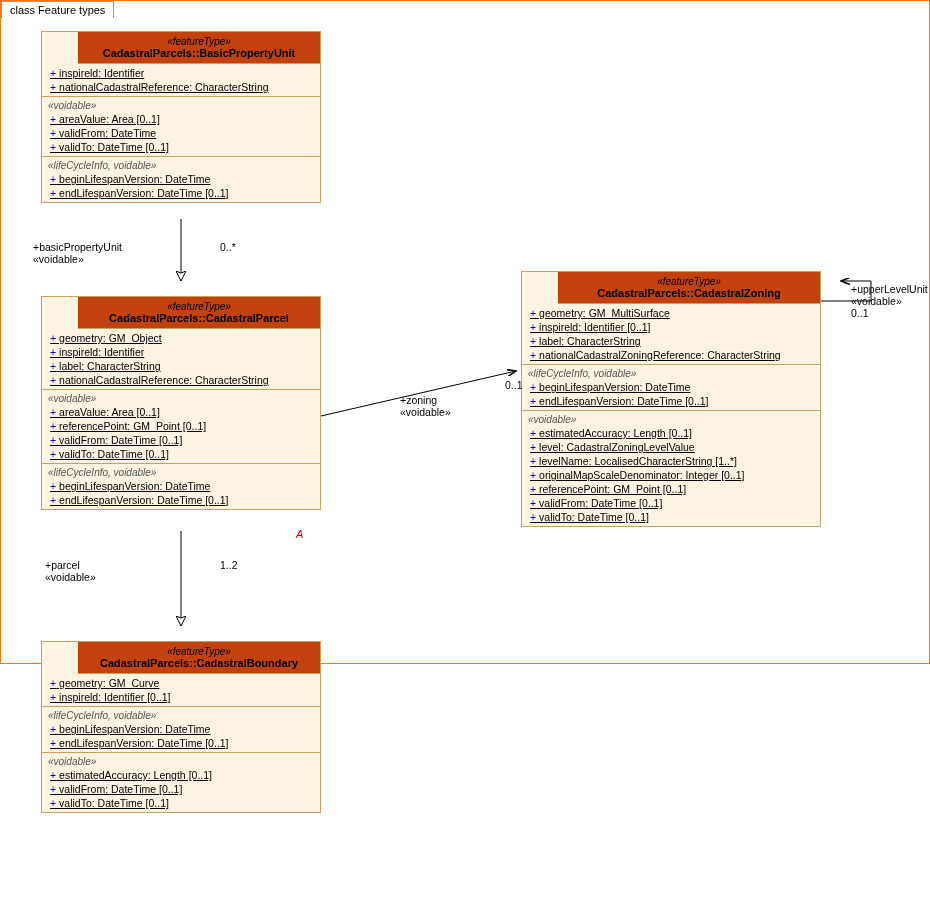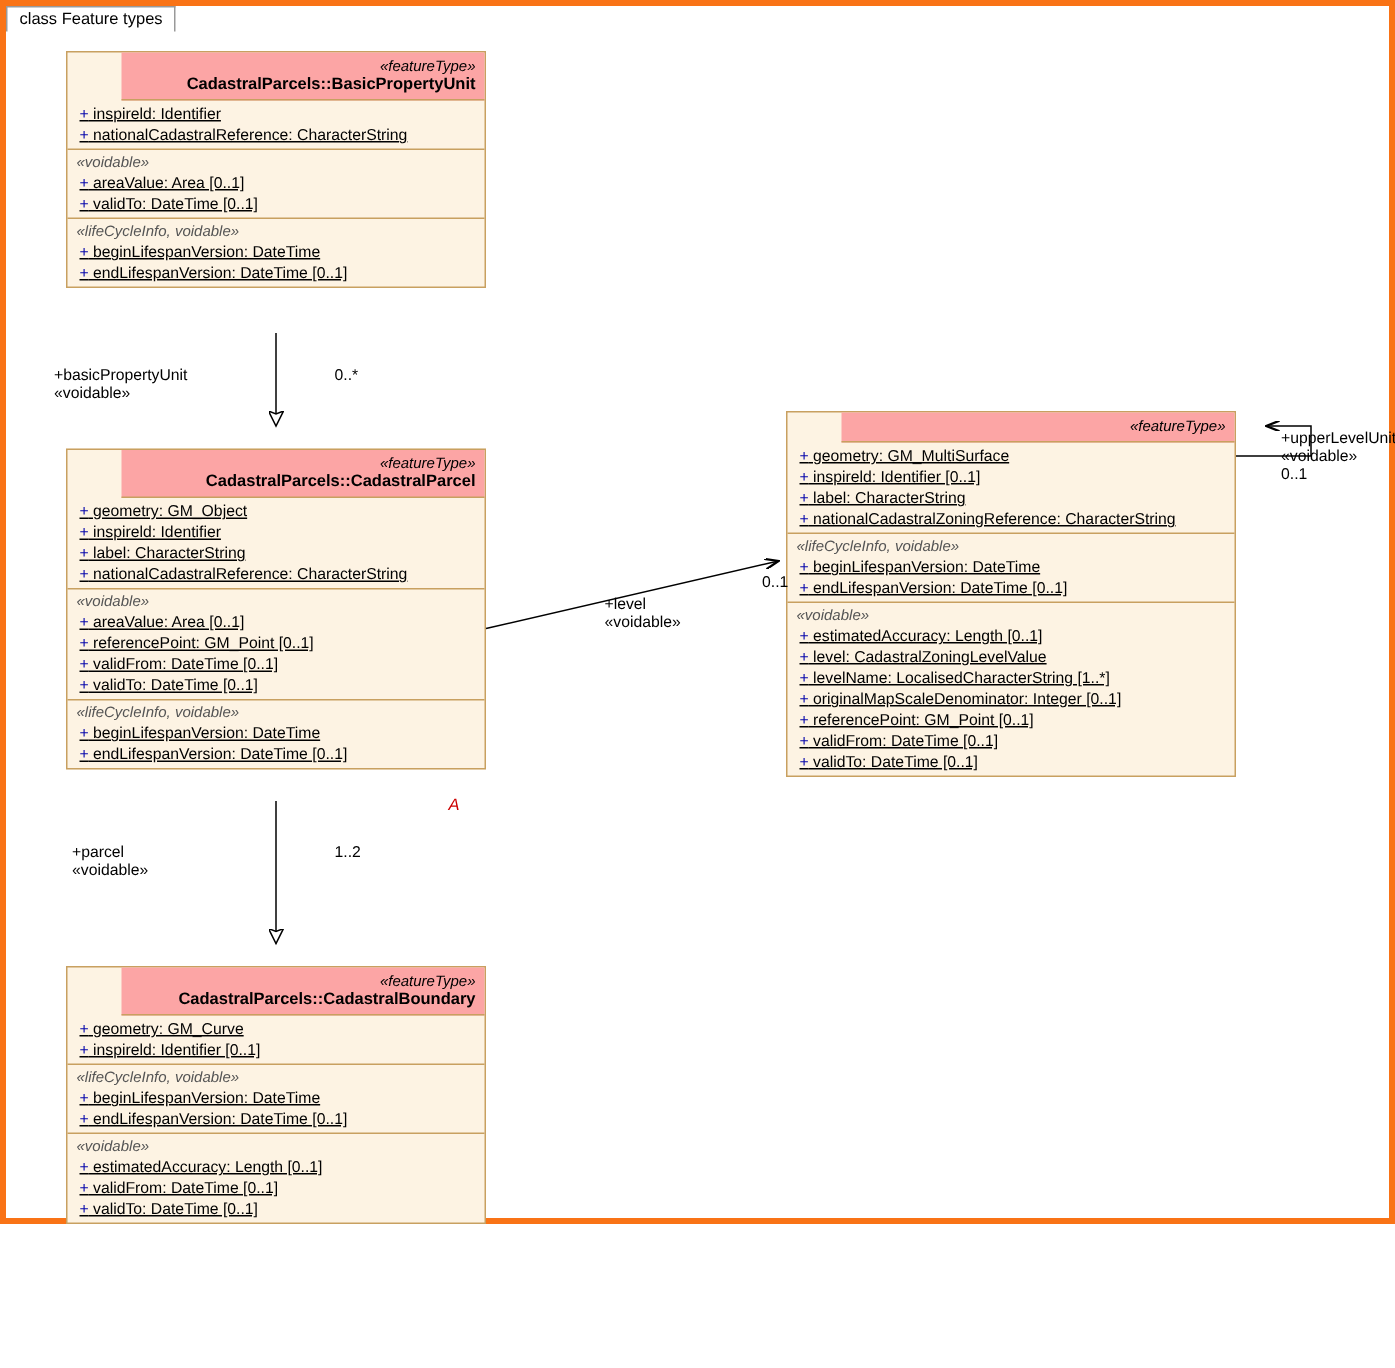--- a/index.html
+++ b/index.html
@@ -23,36 +23,36 @@
       padding: 2px 8px;
       font-size: 11px;
       z-index: 10;
     }
 
     .diagram-area {
       position: absolute;
       top: 0;
       left: 0;
       width: 930px;
-      height: 816px;
-      border: 4px solid #f97316;
+      height: 664px;
+      border: 1px solid #f97316;
     }
 
     
     .uml-box {
       position: absolute;
       background: #fdf3e3;
       border: 1px solid #c8a060;
       font-size: 10.5px;
     }
 
     .uml-header {
-      background: #fca5a5;
+      background: #c2410c;
       border-bottom: 1px solid #c8a060;
-      text-align: right;
+      text-align: center;
       padding: 4px 6px;
       font-weight: normal;
       margin-left: 36px;
     }
 
     .uml-stereotype {
       font-style: italic;
       font-size: 10px;
     }
 
@@ -121,20 +121,21 @@
       <div class="uml-stereotype">«featureType»</div>
       <div class="uml-classname">CadastralParcels::BasicPropertyUnit</div>
     </div>
     <div class="uml-section">
       <div class="uml-attr"><span class="plus">+</span> inspireld: Identifier</div>
       <div class="uml-attr"><span class="plus">+</span> nationalCadastralReference: CharacterString</div>
     </div>
     <div class="uml-section">
       <div class="uml-section-label">«voidable»</div>
       <div class="uml-attr"><span class="plus">+</span> areaValue: Area [0..1]</div>
+      <div class="uml-attr"><span class="plus">+</span> validFrom: DateTime</div>
       <div class="uml-attr"><span class="plus">+</span> validTo: DateTime [0..1]</div>
     </div>
     <div class="uml-section">
       <div class="uml-section-label">«lifeCycleInfo, voidable»</div>
       <div class="uml-attr"><span class="plus">+</span> beginLifespanVersion: DateTime</div>
       <div class="uml-attr"><span class="plus">+</span> endLifespanVersion: DateTime [0..1]</div>
     </div>
   </div>
 
   <div class="uml-box" style="left: 40px; top: 295px; width: 280px;">
@@ -158,20 +159,21 @@
     <div class="uml-section">
       <div class="uml-section-label">«lifeCycleInfo, voidable»</div>
       <div class="uml-attr"><span class="plus">+</span> beginLifespanVersion: DateTime</div>
       <div class="uml-attr"><span class="plus">+</span> endLifespanVersion: DateTime [0..1]</div>
     </div>
   </div>
 
   <div class="uml-box" style="left: 520px; top: 270px; width: 300px;">
     <div class="uml-header">
       <div class="uml-stereotype">«featureType»</div>
+      <div class="uml-classname">CadastralParcels::CadastralZoning</div>
     </div>
     <div class="uml-section">
       <div class="uml-attr"><span class="plus">+</span> geometry: GM_MultiSurface</div>
       <div class="uml-attr"><span class="plus">+</span> inspireld: Identifier [0..1]</div>
       <div class="uml-attr"><span class="plus">+</span> label: CharacterString</div>
       <div class="uml-attr"><span class="plus">+</span> nationalCadastralZoningReference: CharacterString</div>
     </div>
     <div class="uml-section">
       <div class="uml-section-label">«lifeCycleInfo, voidable»</div>
       <div class="uml-attr"><span class="plus">+</span> beginLifespanVersion: DateTime</div>
@@ -242,21 +244,21 @@
   </div>
   <div class="rel-label" style="left: 195px; top: 240px;">0..*</div>
 
   <div class="rel-label" style="left: 20px; top: 558px;">
     <div>+parcel</div>
     <div>«voidable»</div>
   </div>
   <div class="rel-label" style="left: 195px; top: 558px;">1..2</div>
 
   <div class="rel-label" style="left: 375px; top: 393px;">
-    <div>+level</div>
+    <div>+zoning</div>
     <div>«voidable»</div>
   </div>
   <div class="rel-label" style="left: 480px; top: 378px;">0..1</div>
 
   <div class="rel-label" style="left: 826px; top: 282px;">
     <div>+upperLevelUnit</div>
     <div>«voidable»</div>
     <div>0..1</div>
   </div>
 

